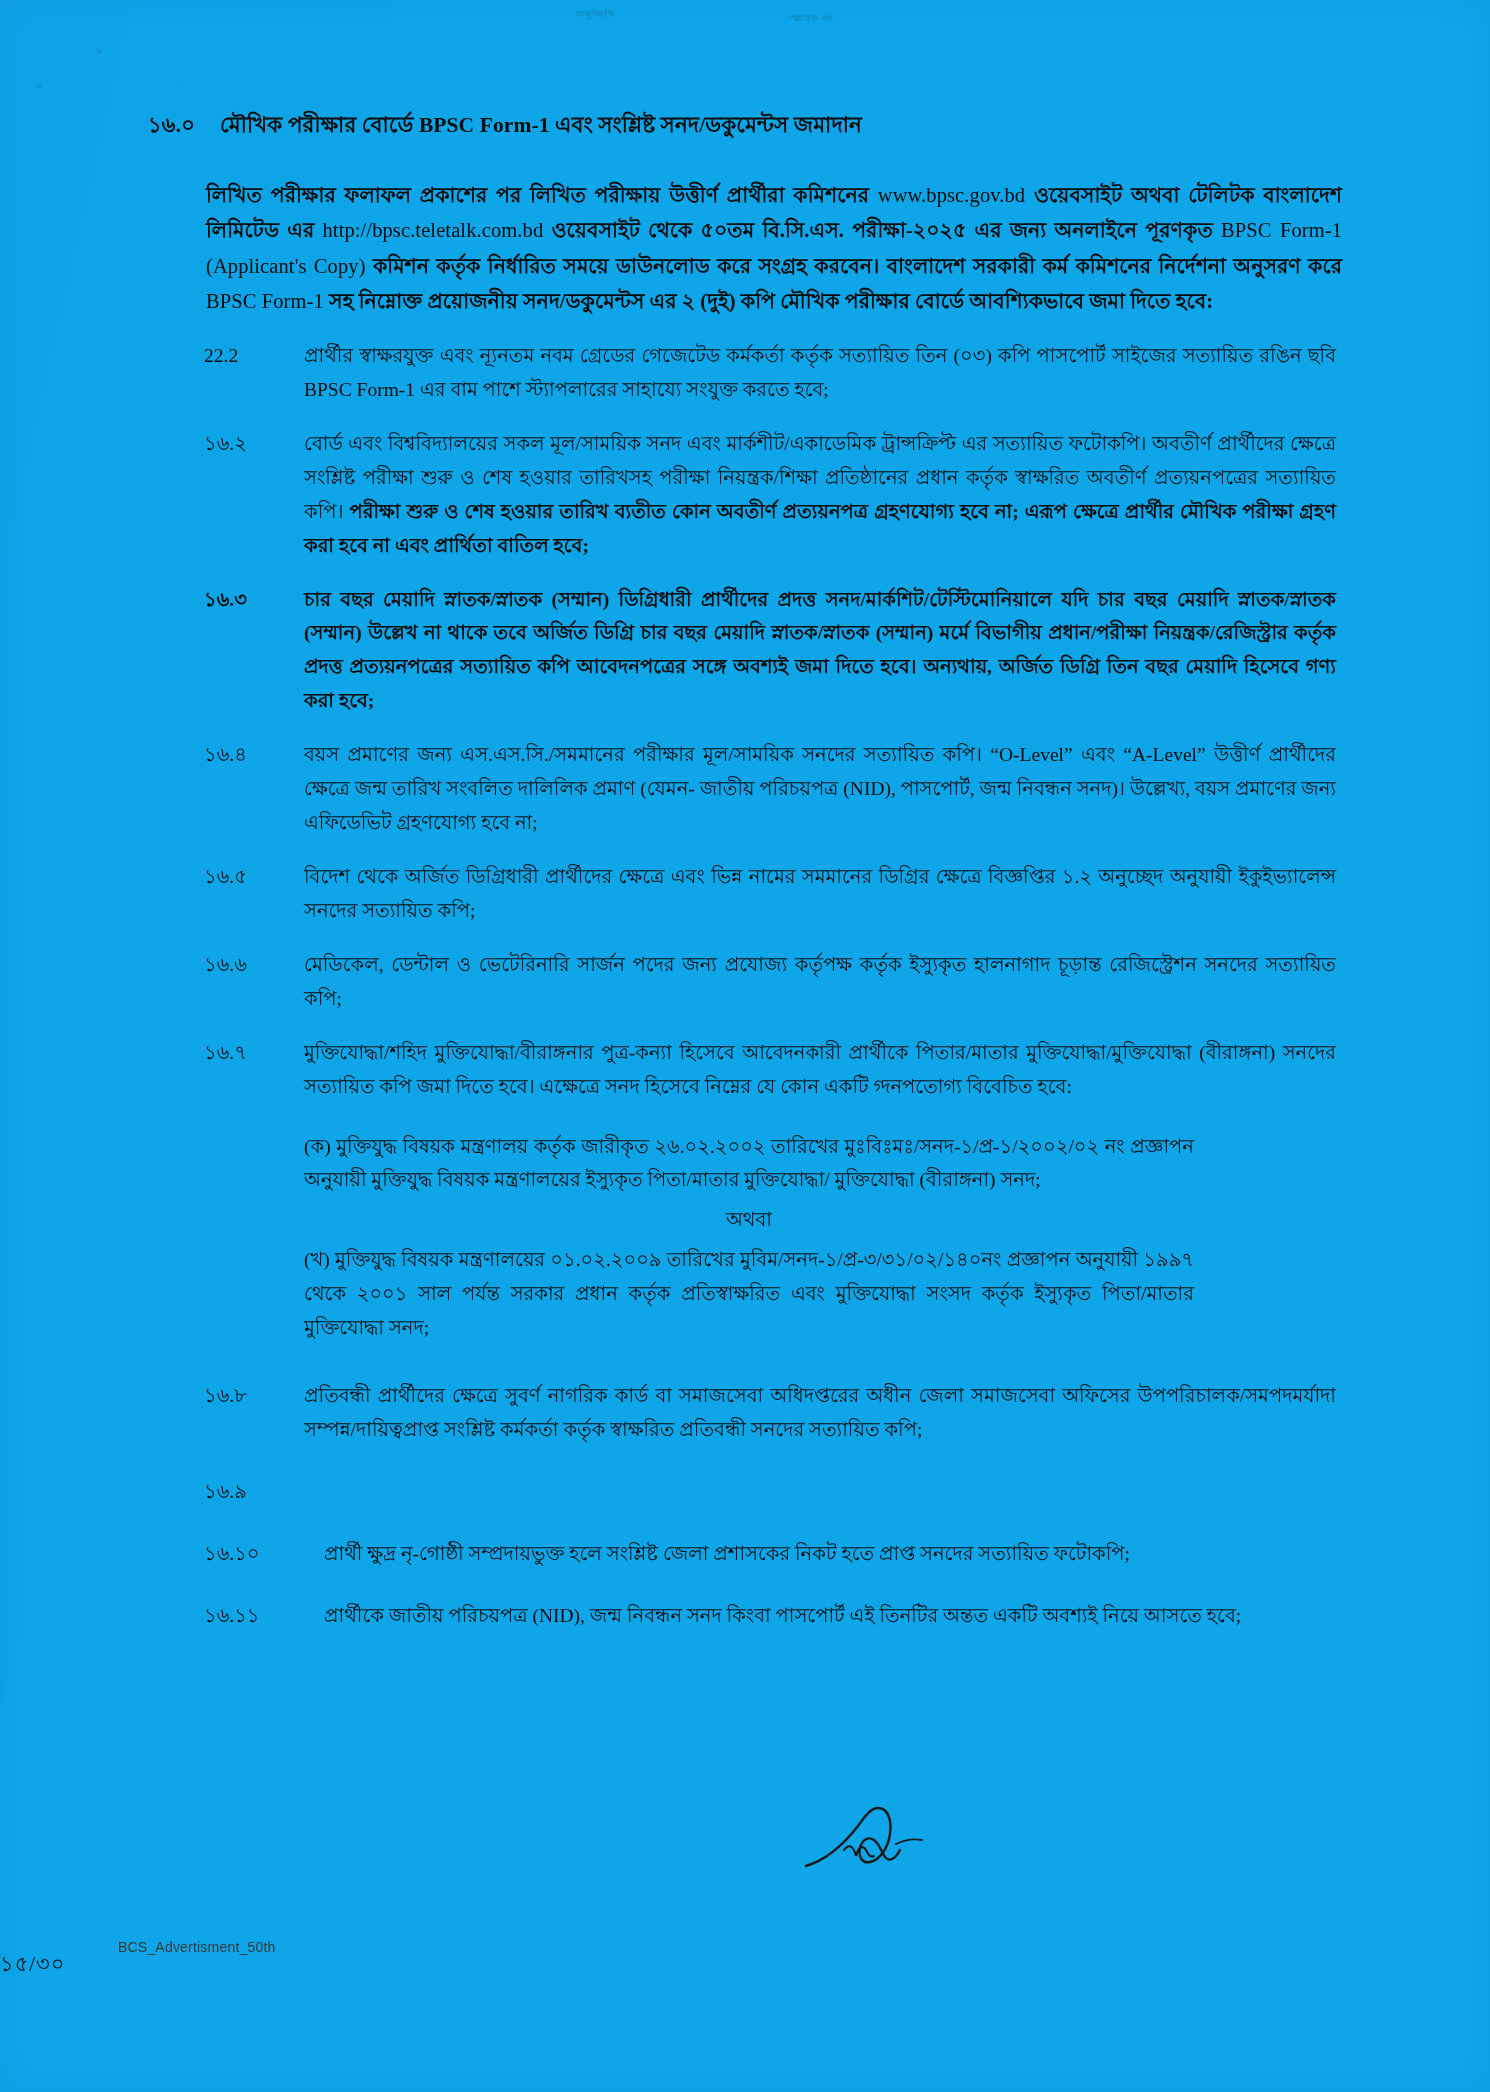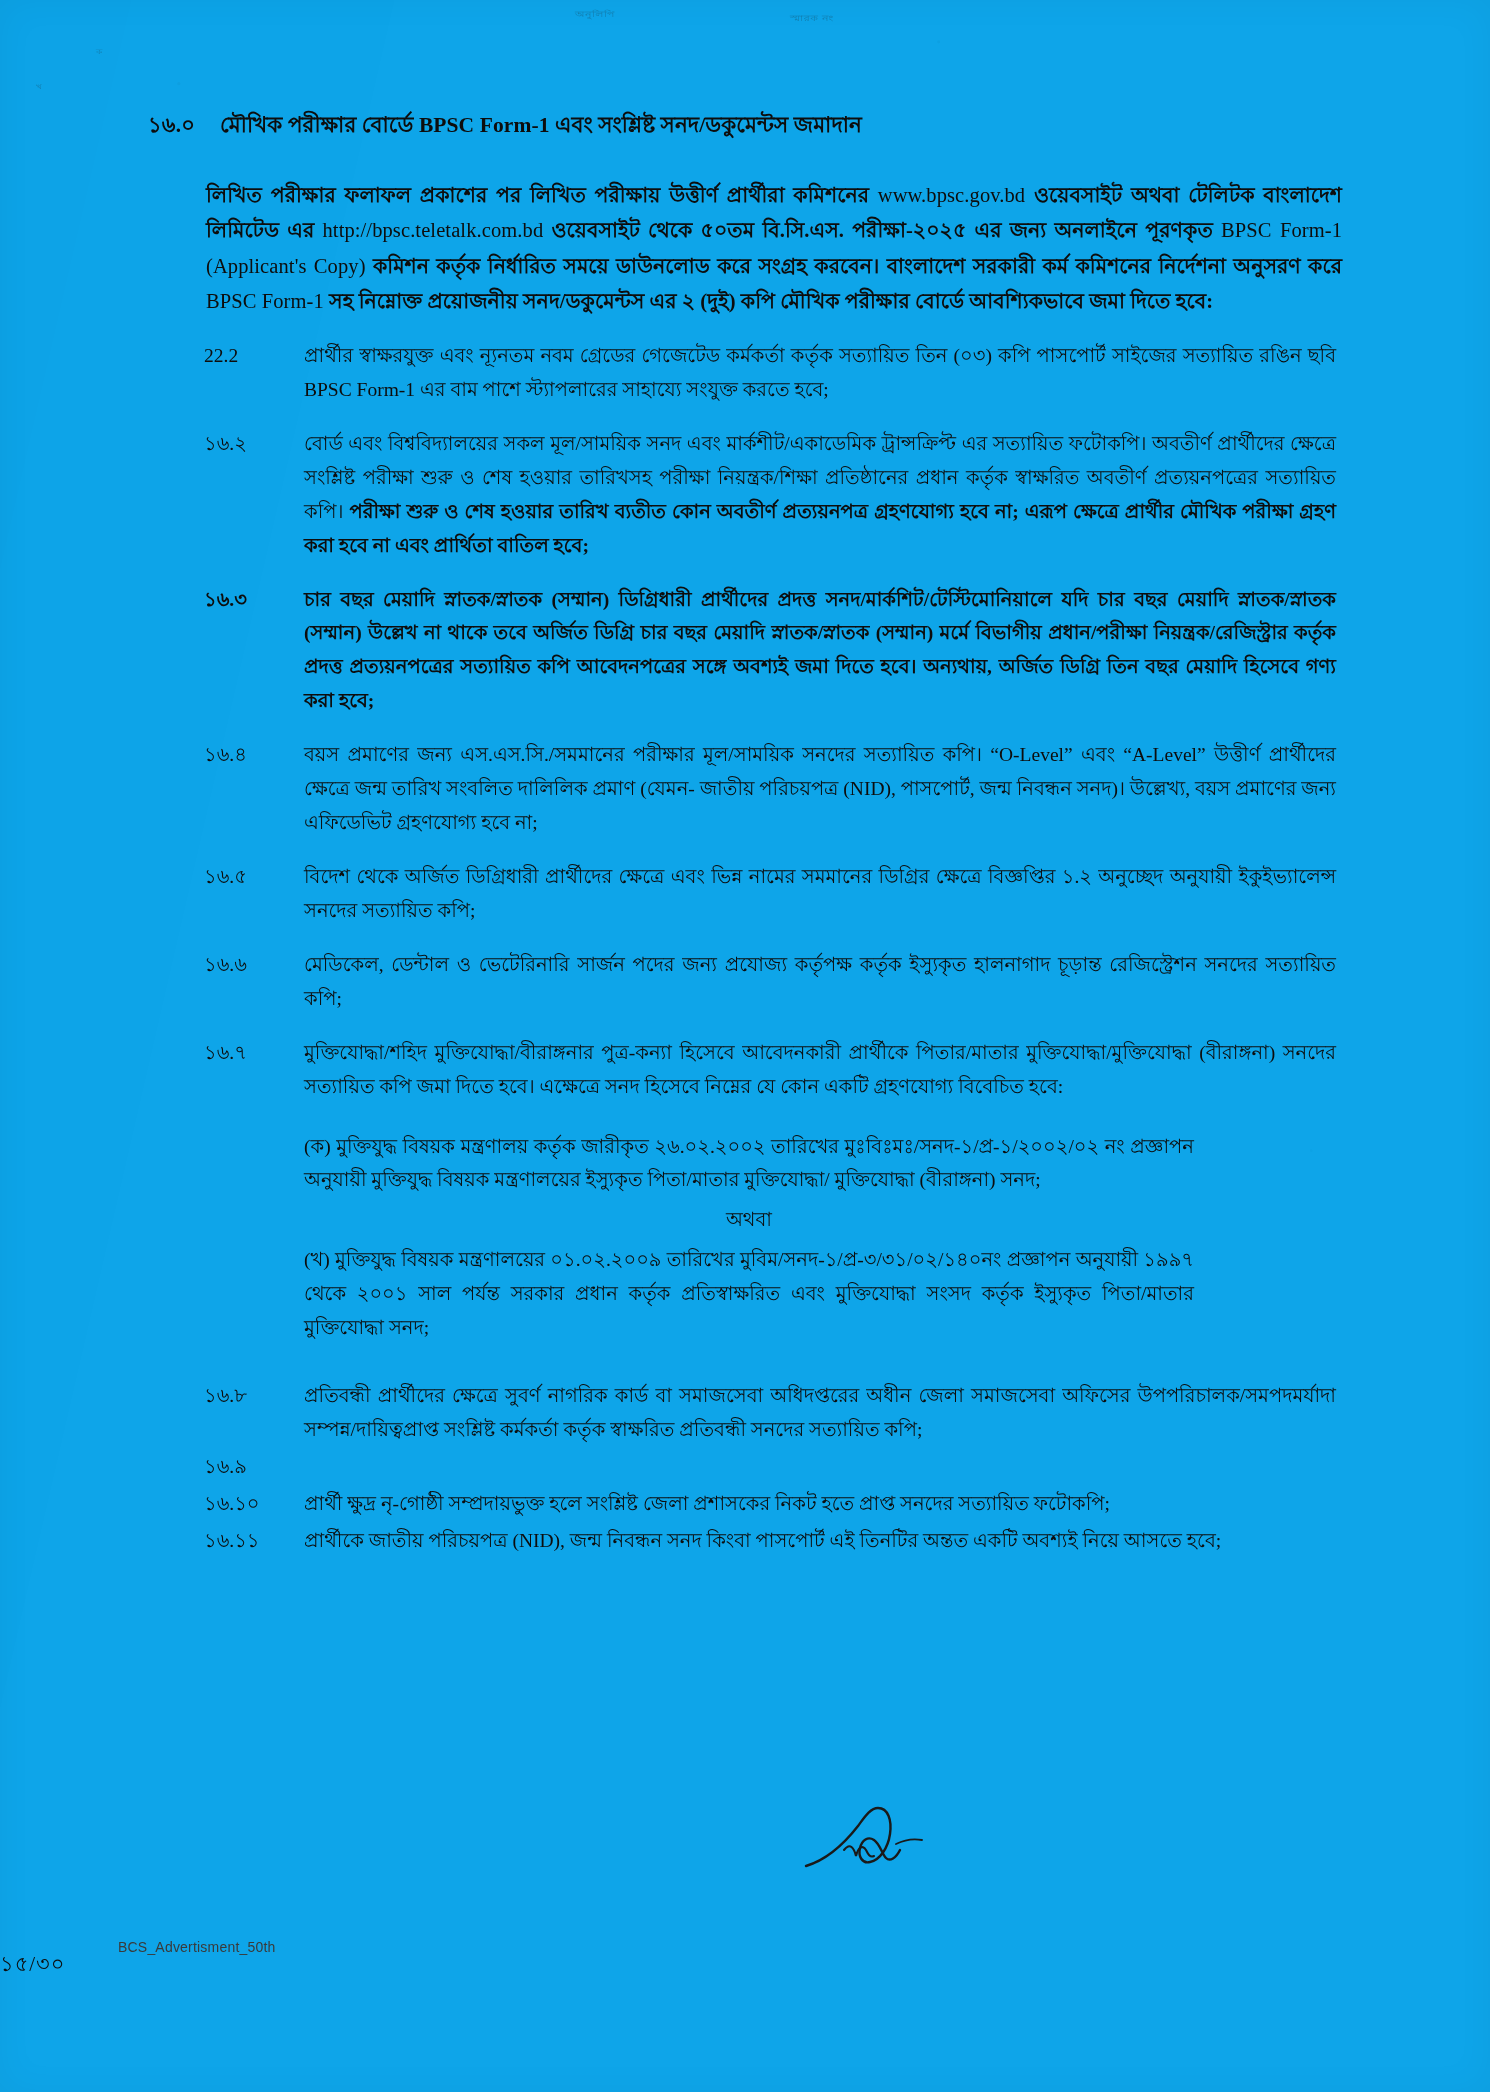--- a/index.html
+++ b/index.html
@@ -122,21 +122,21 @@
     text-align: justify;
     text-justify: inter-word;
     padding-right: 6px;
   }
   .clause.bold .cnum,
   .clause.bold .cbody { font-weight: 700; }
 
   .clause .cbody b { font-weight: 700; }
 
   
-  .clause.tight { margin-top: 3px; }
+  .clause.tight { margin-top: 28px; gap: 20px; }
 
   
   .subgroup {
     margin-top: 26px;
     padding-left: 304px;
     padding-right: 148px;
     font-size: 19.5px;
     line-height: 1.74;
   }
   .subitem {
@@ -239,21 +239,21 @@
         <div class="cbody">বিদেশ থেকে অর্জিত ডিগ্রিধারী প্রার্থীদের ক্ষেত্রে এবং ভিন্ন নামের সমমানের ডিগ্রির ক্ষেত্রে বিজ্ঞপ্তির ১.২ অনুচ্ছেদ অনুযায়ী ইকুইভ্যালেন্স সনদের সত্যায়িত কপি;</div>
       </div>
 
       <div class="clause">
         <div class="cnum">১৬.৬</div>
         <div class="cbody">মেডিকেল, ডেন্টাল ও ভেটেরিনারি সার্জন পদের জন্য প্রযোজ্য কর্তৃপক্ষ কর্তৃক ইস্যুকৃত হালনাগাদ চূড়ান্ত রেজিস্ট্রেশন সনদের সত্যায়িত কপি;</div>
       </div>
 
       <div class="clause">
         <div class="cnum">১৬.৭</div>
-        <div class="cbody">মুক্তিযোদ্ধা/শহিদ মুক্তিযোদ্ধা/বীরাঙ্গনার পুত্র-কন্যা হিসেবে আবেদনকারী প্রার্থীকে পিতার/মাতার মুক্তিযোদ্ধা/মুক্তিযোদ্ধা (বীরাঙ্গনা) সনদের সত্যায়িত কপি জমা দিতে হবে। এক্ষেত্রে সনদ হিসেবে নিম্নের যে কোন একটি গ্রহণযোগ্য বিবেচিত হবে:</div>
+        <div class="cbody">মুক্তিযোদ্ধা/শহিদ মুক্তিযোদ্ধা/বীরাঙ্গনার পুত্র-কন্যা হিসেবে আবেদনকারী প্রার্থীকে পিতার/মাতার মুক্তিযোদ্ধা/মুক্তিযোদ্ধা (বীরাঙ্গনা) সনদের সত্যায়িত কপি জমা দিতে হবে। এক্ষেত্রে সনদ হিসেবে নিম্নের যে কোন একটি গ্দনপতোগ্য বিবেচিত হবে:</div>
       </div>
 
       <div class="subgroup">
         <div class="subitem">(ক) মুক্তিযুদ্ধ বিষয়ক মন্ত্রণালয় কর্তৃক জারীকৃত ২৬.০২.২০০২ তারিখের মুঃবিঃমঃ/সনদ-১/প্র-১/২০০২/০২ নং প্রজ্ঞাপন অনুযায়ী মুক্তিযুদ্ধ বিষয়ক মন্ত্রণালয়ের ইস্যুকৃত পিতা/মাতার মুক্তিযোদ্ধা/ মুক্তিযোদ্ধা (বীরাঙ্গনা) সনদ;</div>
         <div class="subdivider">অথবা</div>
         <div class="subitem">(খ) মুক্তিযুদ্ধ বিষয়ক মন্ত্রণালয়ের ০১.০২.২০০৯ তারিখের মুবিম/সনদ-১/প্র-৩/৩১/০২/১৪০নং প্রজ্ঞাপন অনুযায়ী ১৯৯৭ থেকে ২০০১ সাল পর্যন্ত সরকার প্রধান কর্তৃক প্রতিস্বাক্ষরিত এবং মুক্তিযোদ্ধা সংসদ কর্তৃক ইস্যুকৃত পিতা/মাতার মুক্তিযোদ্ধা সনদ;</div>
       </div>
 
       <div class="clause" style="margin-top:34px">
         <div class="cnum">১৬.৮</div>

